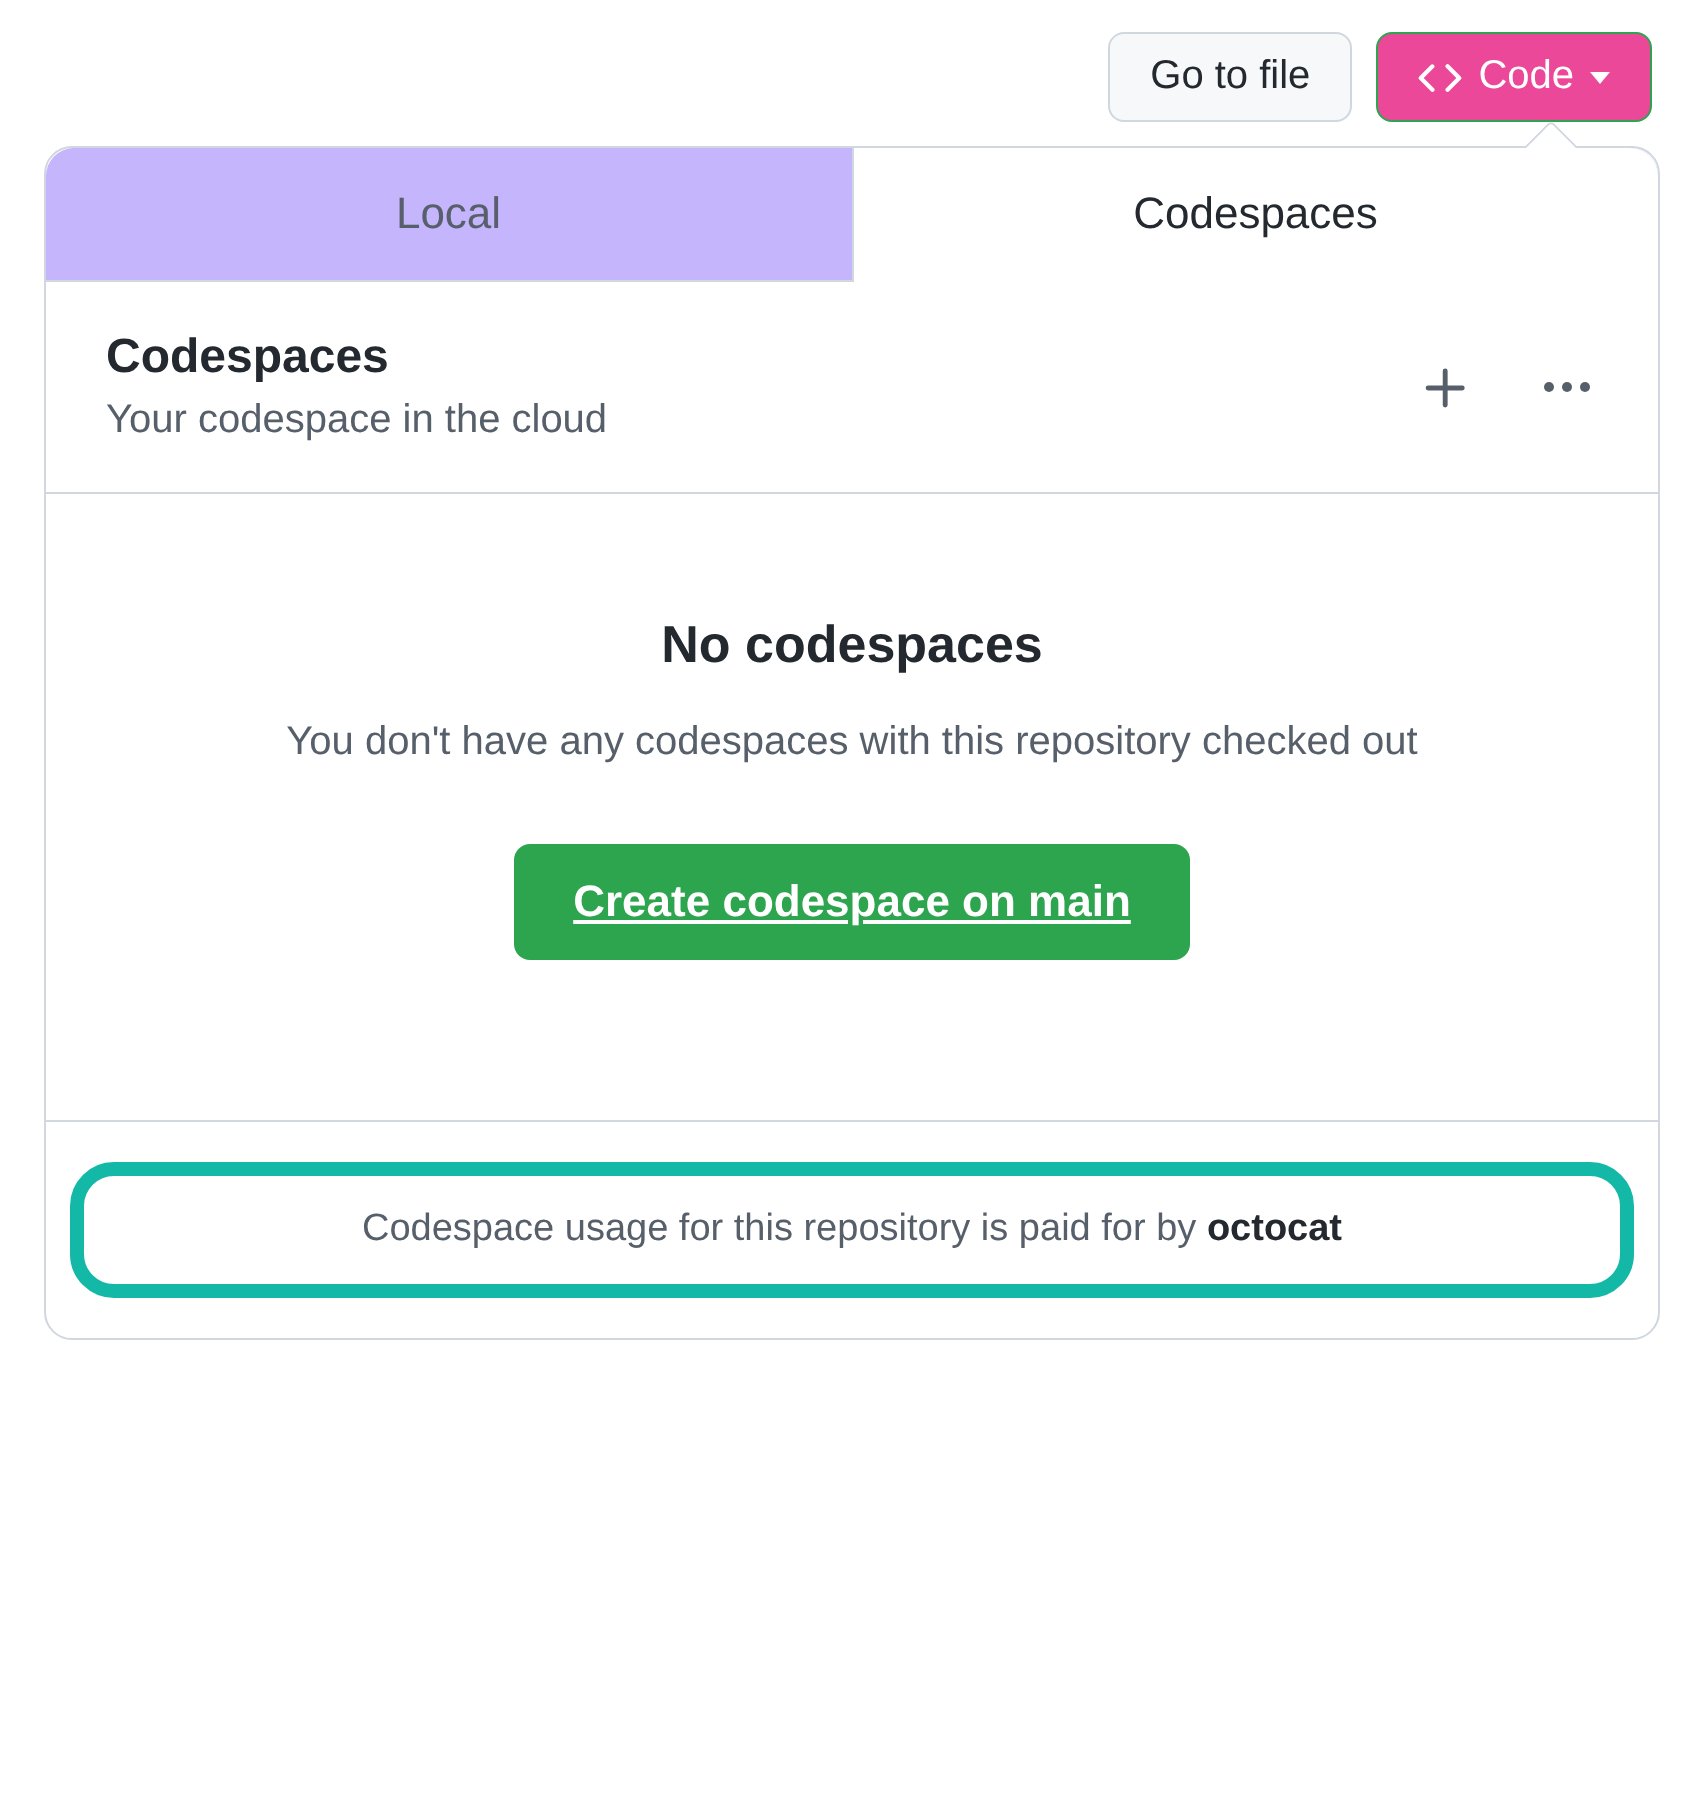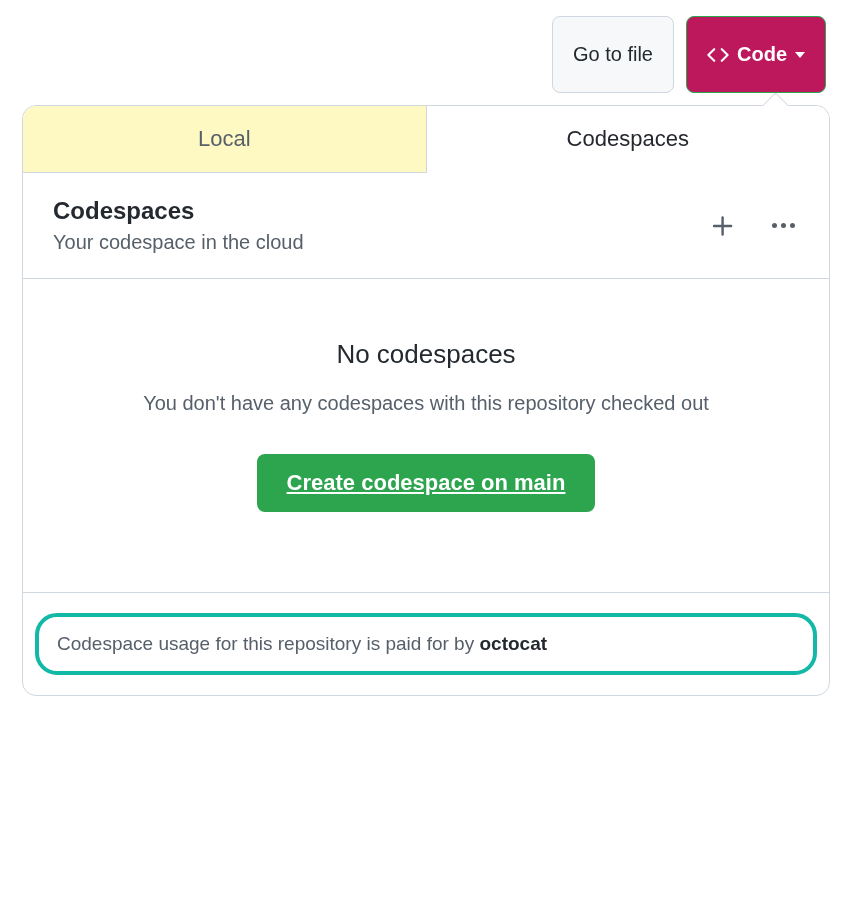--- a/index.html
+++ b/index.html
@@ -17,34 +17,34 @@
     .toolbar {
       display: flex;
       justify-content: flex-end;
       gap: 12px;
       padding: 0 10px 12px 10px;
     }
     .btn {
       display: inline-flex;
       align-items: center;
       gap: 8px;
-      padding: 26px 20px;
+      padding: 10px 20px;
       font-size: 20px;
       font-weight: 500;
       border-radius: 8px;
       border: 1px solid #d0d7de;
       background: #f6f8fa;
       color: #24292f;
       cursor: pointer;
     }
     .btn-primary {
-      background: #be185d;
+      background: #ec4899;
       border-color: #2da44e;
       color: #ffffff;
-      font-weight: 700;
+      font-weight: 400;
     }
     .btn .caret {
       display: inline-block;
       width: 0;
       height: 0;
       border-left: 5px solid transparent;
       border-right: 5px solid transparent;
       border-top: 6px solid currentColor;
     }
     .code-icon {
@@ -67,21 +67,21 @@
       height: 18px;
       background: #ffffff;
       border-left: 1px solid #d0d7de;
       border-top: 1px solid #d0d7de;
       transform: rotate(45deg);
       border-top-left-radius: 3px;
     }
     .tabs {
       display: flex;
       border-bottom: 1px solid #d0d7de;
-      background: #fef9c3;
+      background: #c4b5fd;
       border-top-left-radius: 14px;
       border-top-right-radius: 14px;
     }
     .tab {
       flex: 1;
       text-align: center;
       padding: 20px 0;
       font-size: 22px;
       color: #57606a;
       cursor: pointer;
@@ -131,21 +131,21 @@
       align-items: center;
       justify-content: center;
       padding: 4px;
     }
     .empty-state {
       padding: 60px 40px 40px 40px;
       text-align: center;
     }
     .empty-state h3 {
       font-size: 26px;
-      font-weight: 400;
+      font-weight: 700;
       color: #24292f;
       margin-bottom: 18px;
     }
     .empty-state p {
       font-size: 20px;
       color: #57606a;
       line-height: 1.5;
       margin-bottom: 36px;
       padding: 0 60px;
     }
@@ -166,25 +166,26 @@
       color: #0969da;
       font-size: 20px;
       text-decoration: none;
       cursor: pointer;
     }
     .footer {
       border-top: 1px solid #d0d7de;
       padding: 20px 12px;
     }
     .footer-content {
-      border: 4px solid #14b8a6;
+      border: 7px solid #14b8a6;
       border-radius: 22px;
       padding: 16px 18px;
       font-size: 19px;
       color: #57606a;
+      text-align: center;
     }
     .footer-content strong {
       color: #24292f;
       font-weight: 600;
     }
     .kebab {
       display: flex;
       gap: 4px;
     }
     .kebab span {

